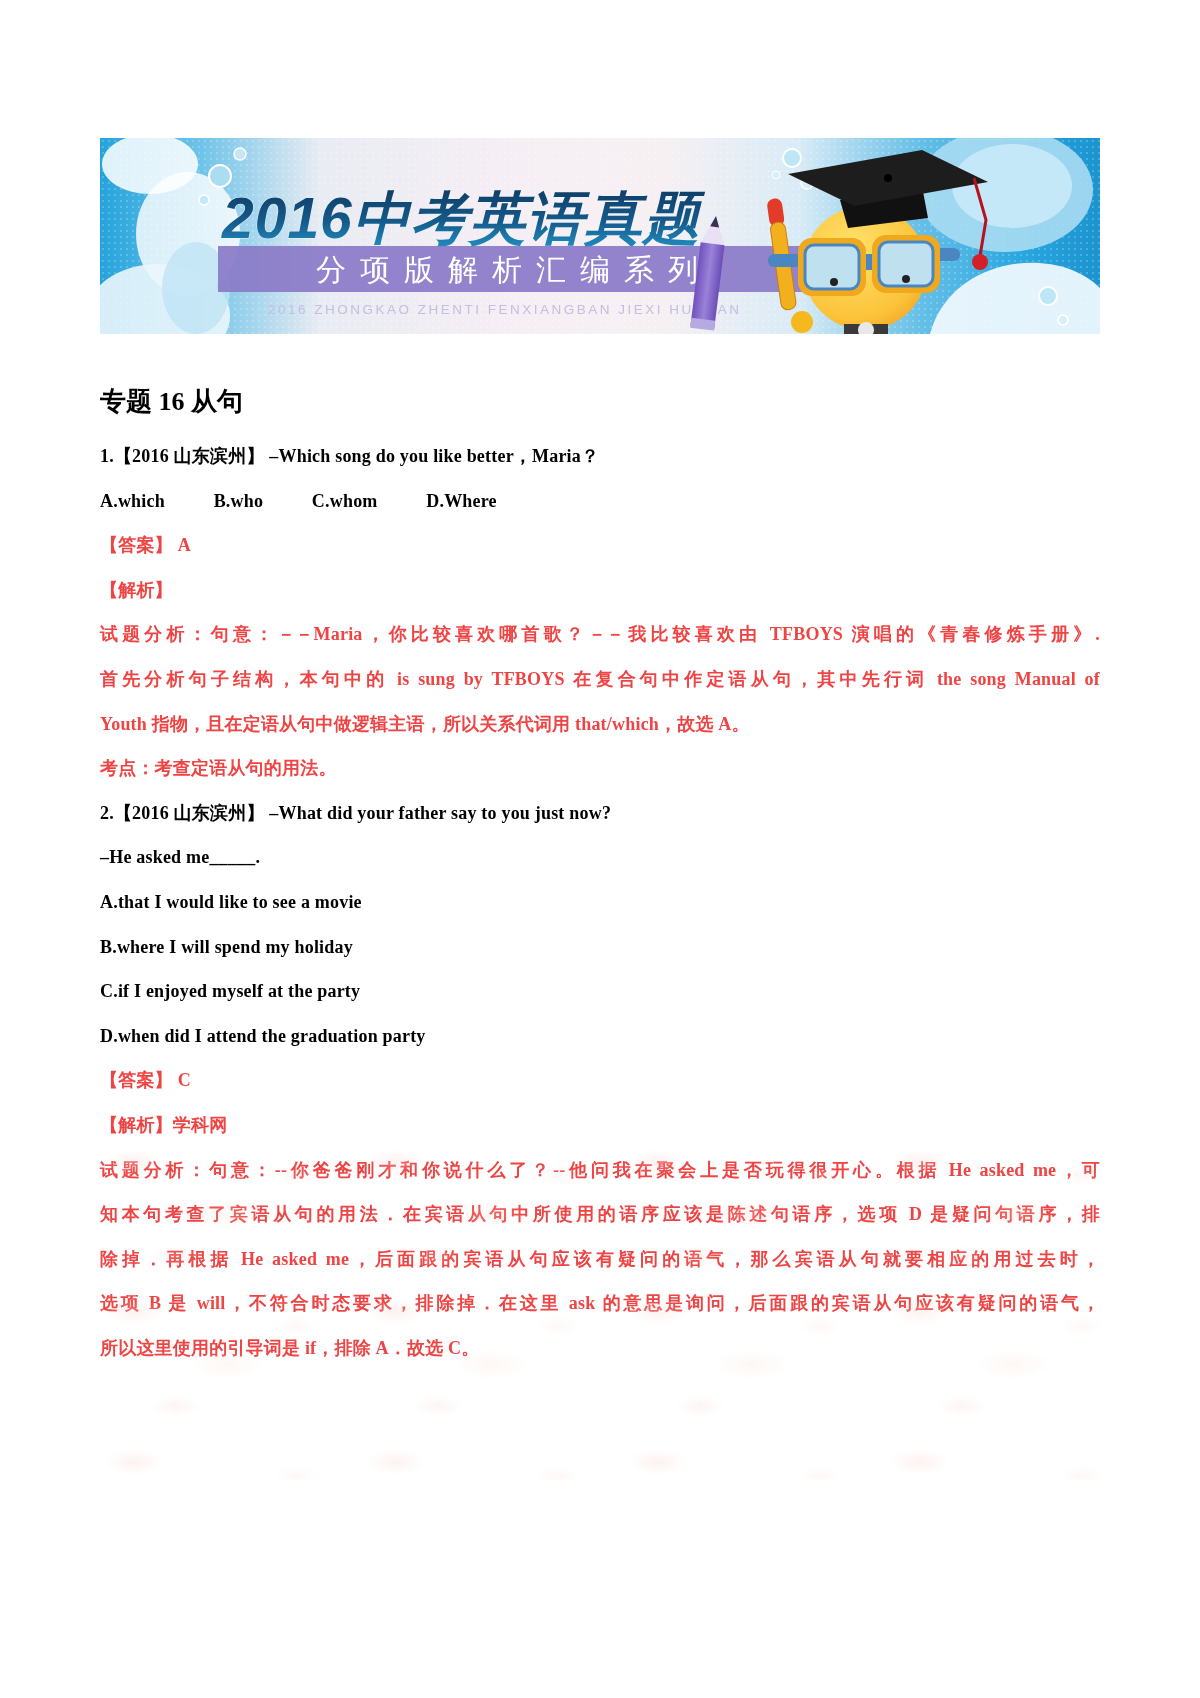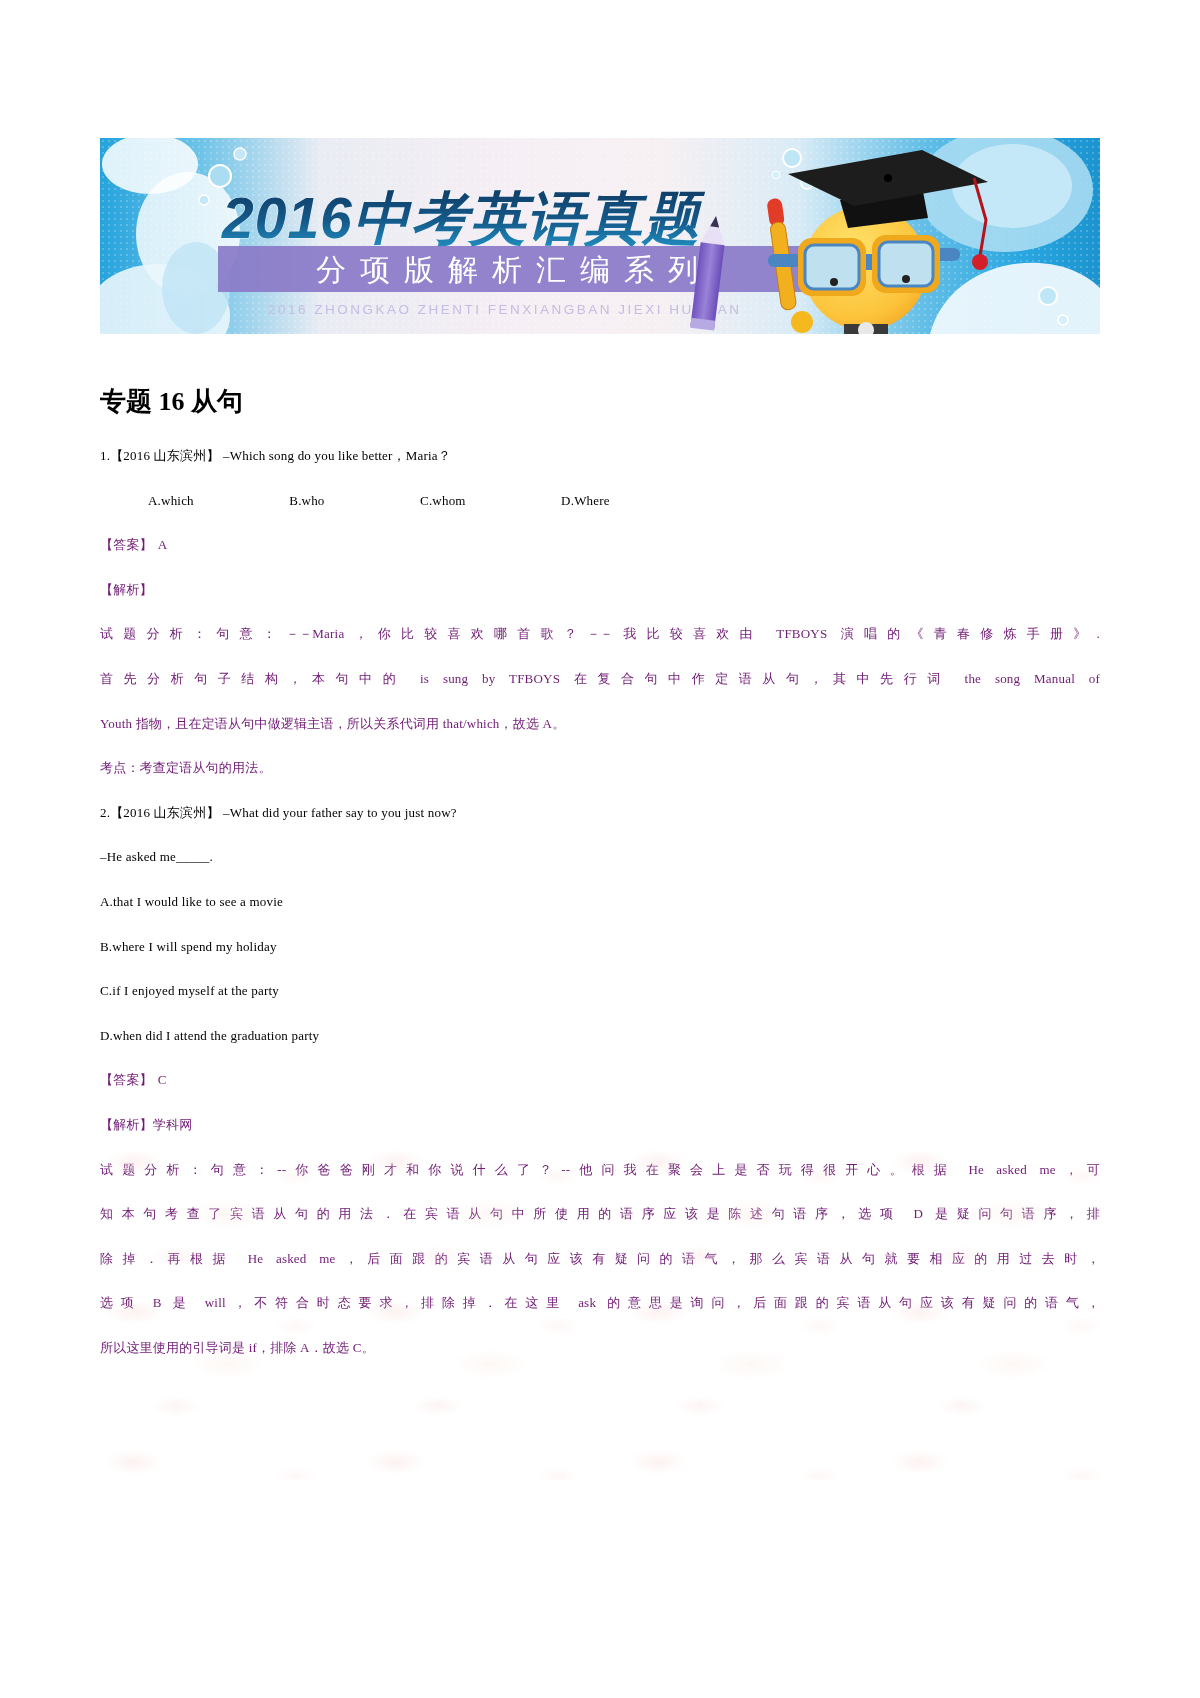--- a/index.html
+++ b/index.html
@@ -15,26 +15,27 @@
 
   
   .doc-title{
     position:absolute;left:100px;top:380px;width:1000px;margin:0;
     text-align:left;font-size:26px;font-weight:bold;line-height:44px;
   }
 
   
   .doc-body{position:absolute;left:100px;top:434px;width:1000px;}
   .line{
-    font-size:13px;line-height:44.6px;min-height:44.6px;
+    font-size:18px;line-height:44.6px;min-height:44.6px;
     letter-spacing:0.2px;
+    font-weight:bold;
   }
   .jf{text-align:justify;text-align-last:justify;}
-  .red{color:#701a75;}
-  .opt-row span{margin-right:44px;margin-left:48px;}
+  .red{color:#ef4444;}
+  .opt-row span{margin-right:44px;}
   .opt-row span:last-child{margin-right:0;}
   .ans-val{margin-left:5px;}
 
   
   .wm{
     position:absolute;left:100px;top:1140px;width:1000px;height:340px;
     pointer-events:none;opacity:.55;
     background-image:
       radial-gradient(42px 18px at 34px 22px,  rgba(246,213,208,.55), transparent 70%),
       radial-gradient(54px 22px at 128px 74px, rgba(249,226,214,.45), transparent 70%),

